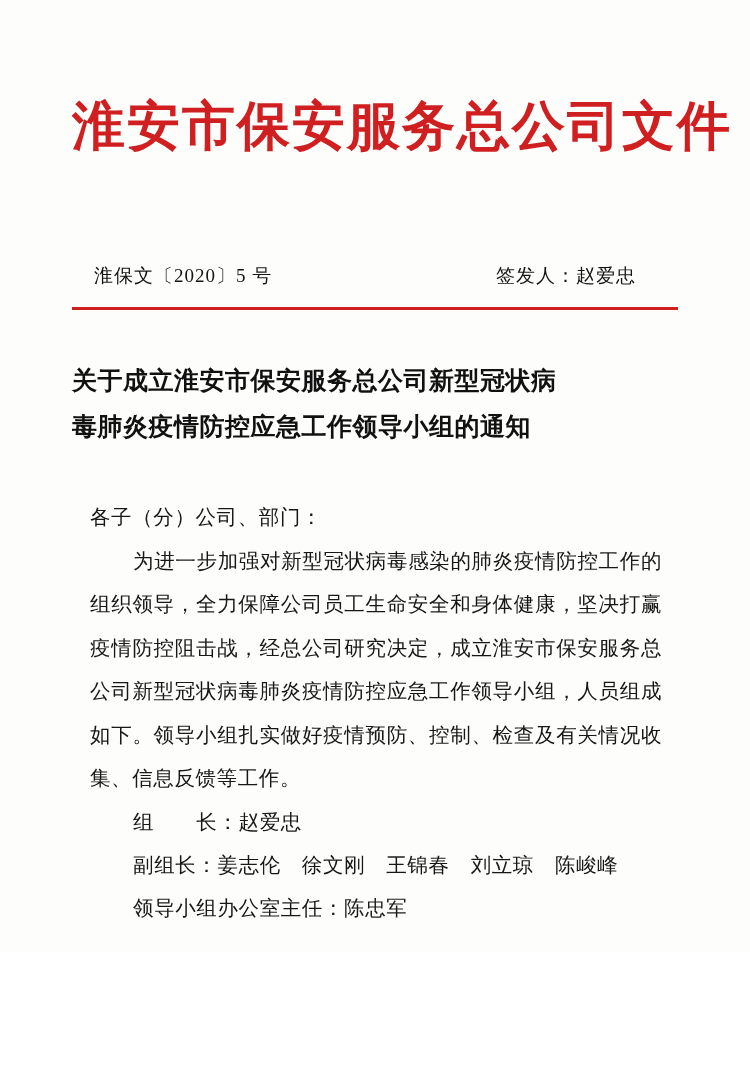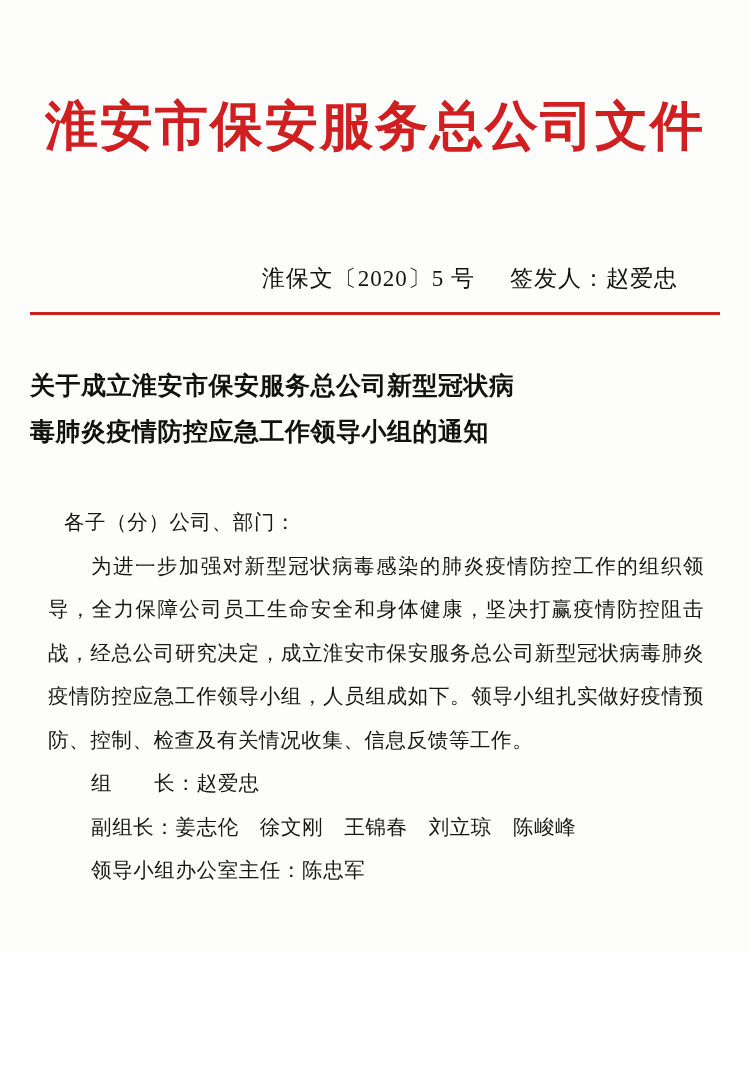--- a/index.html
+++ b/index.html
@@ -13,44 +13,44 @@
     font-family: "Liberation Serif", "DejaVu Serif", serif;
     color: #1a1a1a;
     overflow: hidden;
   }
   .page {
     position: relative;
     width: 750px;
     height: 952px;
     background: #fdfdfb;
     box-sizing: border-box;
-    padding: 0 30px;
+    padding: 0 72px;
   }
   
   .masthead {
     text-align: center;
     padding-top: 96px;
   }
   .masthead-title {
     font-family: "DejaVu Serif", "Liberation Serif", serif;
     font-weight: bold;
     font-size: 53px;
     letter-spacing: 2px;
     color: #d01f20;
     line-height: 1.12;
     white-space: nowrap;
   }
   
   .docnum-row {
     display: flex;
-    justify-content: flex-end;
+    justify-content: space-between;
     align-items: baseline;
     margin-top: 108px;
     padding: 0 14px 0 22px;
-    font-size: 23px;
+    font-size: 19px;
     color: #141414;
     letter-spacing: 1px;
   }
   .docnum-left { white-space: nowrap; }
   .docnum-right { white-space: nowrap; padding-right: 28px; margin-left: 35px; }
   
   .red-rule {
     margin-top: 18px;
     height: 2.5px;
     background: #cf1f1f;
@@ -71,21 +71,20 @@
   .body-text {
     margin-top: 46px;
     font-size: 20.5px;
     line-height: 2.12;
     letter-spacing: 0.6px;
     color: #171717;
     padding: 0 16px 0 18px;
   }
   .salutation {
     margin-bottom: 0;
-    margin-left: 16px;
   }
   .para {
     text-indent: 2.1em;
     text-align: justify;
     text-justify: inter-ideograph;
   }
   .sub-line {
     text-indent: 2.1em;
   }
   .roster-line {

